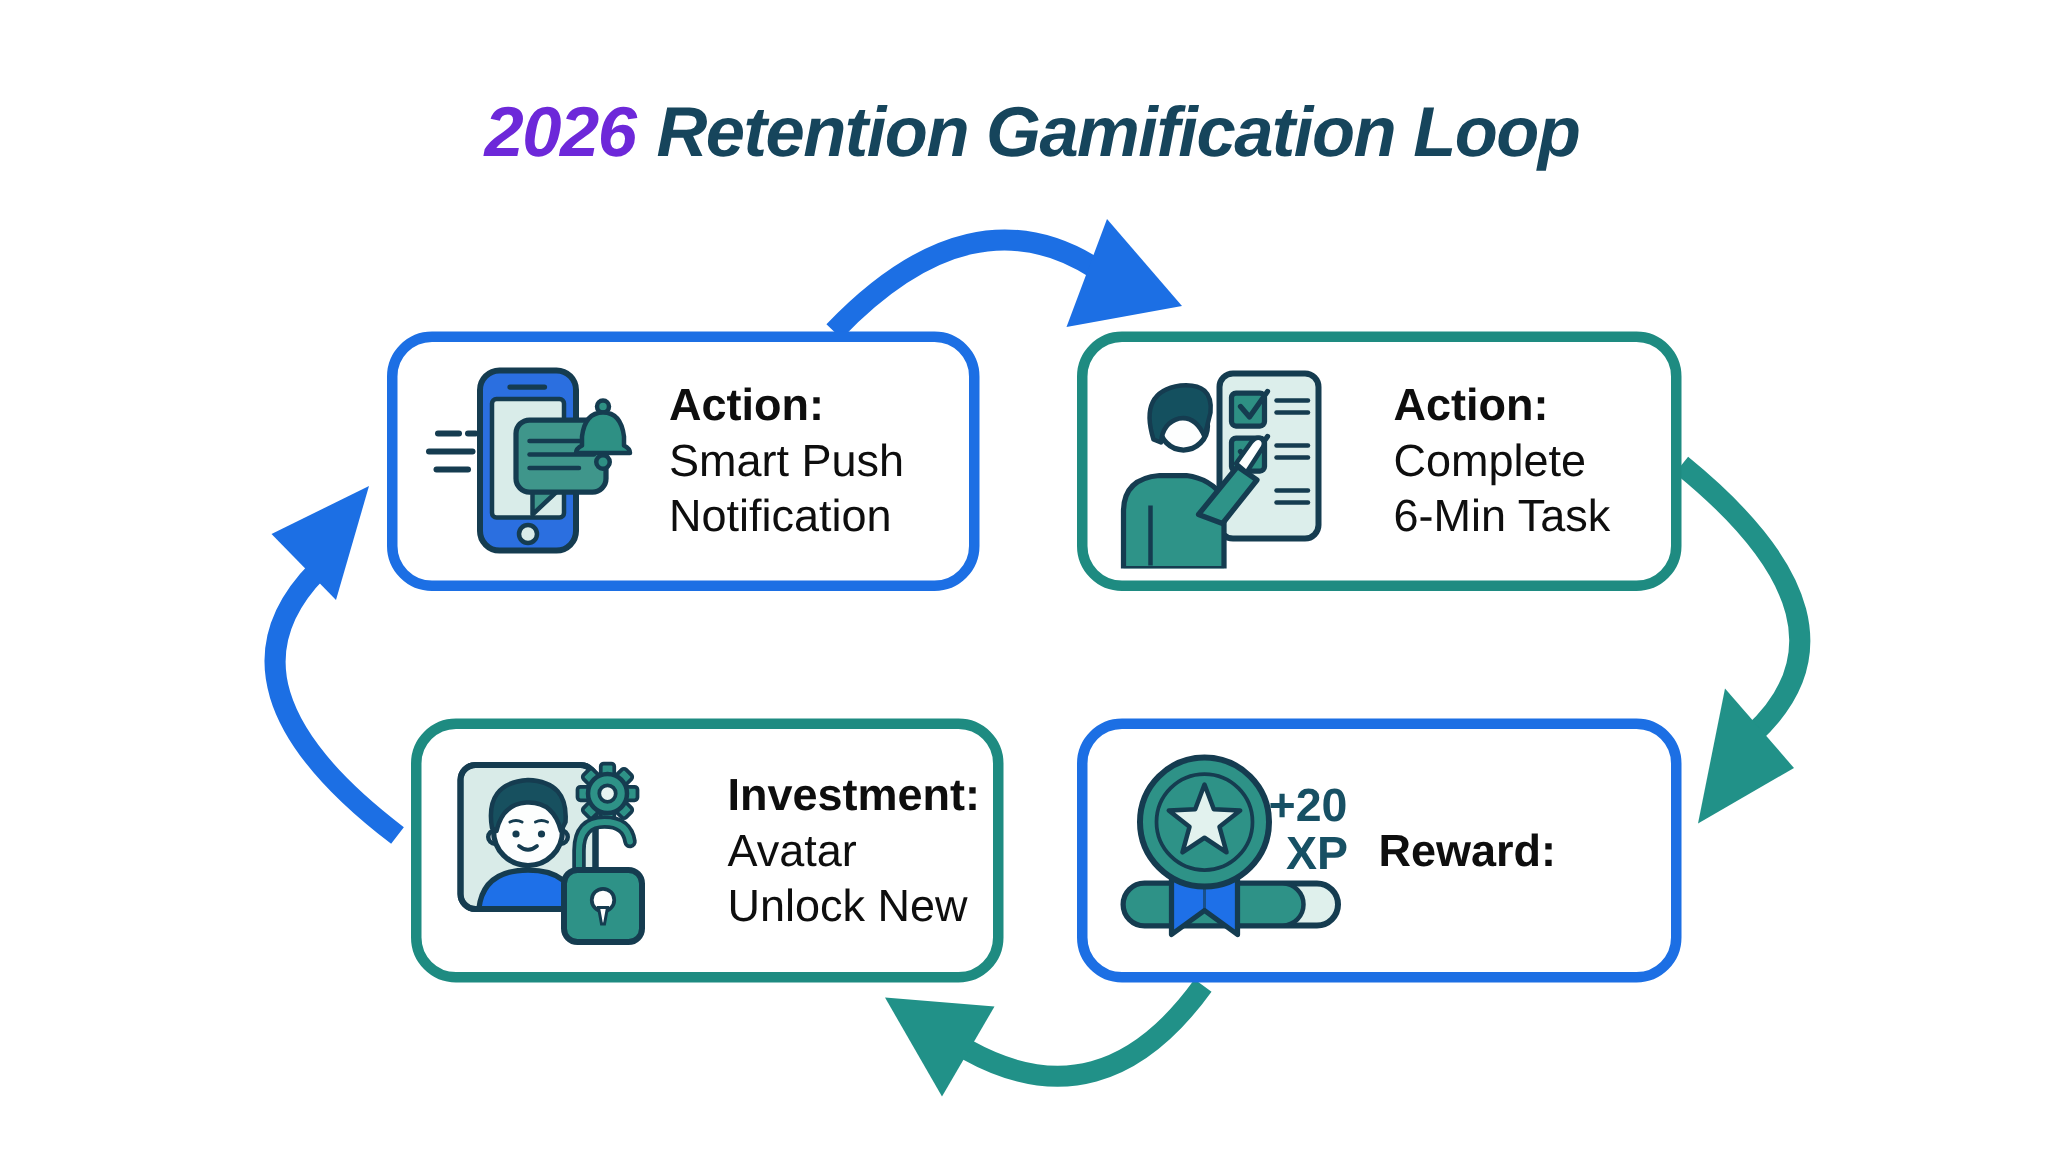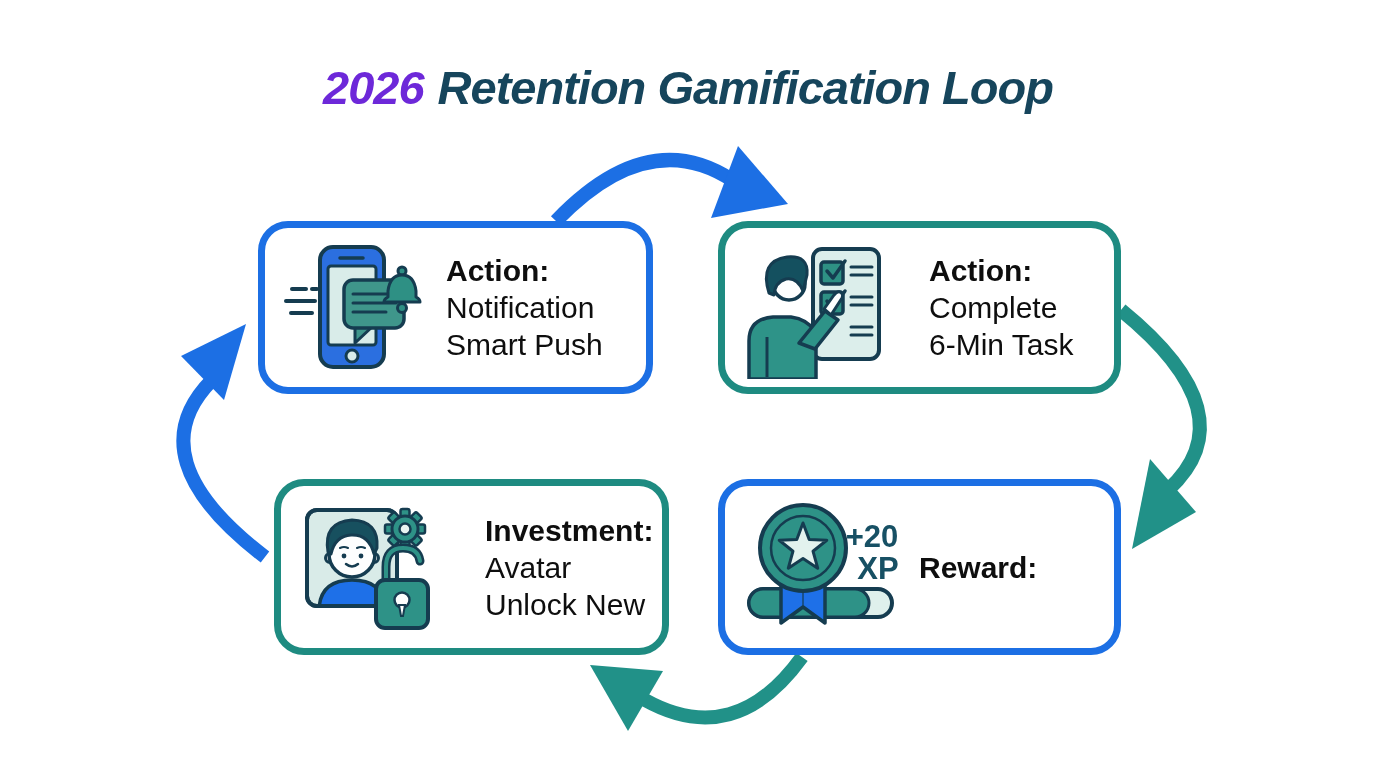--- a/index.html
+++ b/index.html
@@ -74,22 +74,22 @@
         <line x1="72" y1="57" x2="113" y2="57"></line>
           <line x1="72" y1="66" x2="115" y2="66"></line>
           <line x1="72" y1="75" x2="105" y2="75"></line>
       </g>
       <circle cx="121" cy="34" r="4" fill="#2E9084" stroke="#153C50" stroke-width="3"></circle>
       <path d="M 107 60 L 107 54 Q 109 38 121 38 Q 133 38 135 54 L 135 60 Q 139 62 139 65 L 103 65 Q 103 62 107 60 Z" fill="#2E9084" stroke="#153C50" stroke-width="3" stroke-linejoin="round"></path>
       <circle cx="121" cy="71" r="4.5" fill="#2E9084" stroke="#153C50" stroke-width="3"></circle>
     </svg>
     <div class="box-text">
       <div class="heading">Action:</div>
+      <div>Smart Push</div>
       <div>Notification</div>
-      <div>Smart Push</div>
     </div>
   </div>
 
   <div id="box-action" class="box border-teal">
     <svg class="icon" width="152" height="142" viewBox="0 0 152 142">
       <rect x="72" y="12" width="66" height="110" rx="9" fill="#DCEEEB" stroke="#153C50" stroke-width="4"></rect>
       <rect x="80" y="25" width="22" height="22" rx="3" fill="#2E9084" stroke="#153C50" stroke-width="3.5"></rect>
       <path d="M 86 34 L 92 41 L 104 24" fill="none" stroke="#153C50" stroke-width="3.5" stroke-linecap="round" stroke-linejoin="round"></path>
       <rect x="80" y="55" width="22" height="22" rx="3" fill="#2E9084" stroke="#153C50" stroke-width="3.5"></rect>
       <path d="M 86 64 L 92 71 L 104 54" fill="none" stroke="#153C50" stroke-width="3.5" stroke-linecap="round" stroke-linejoin="round"></path>

